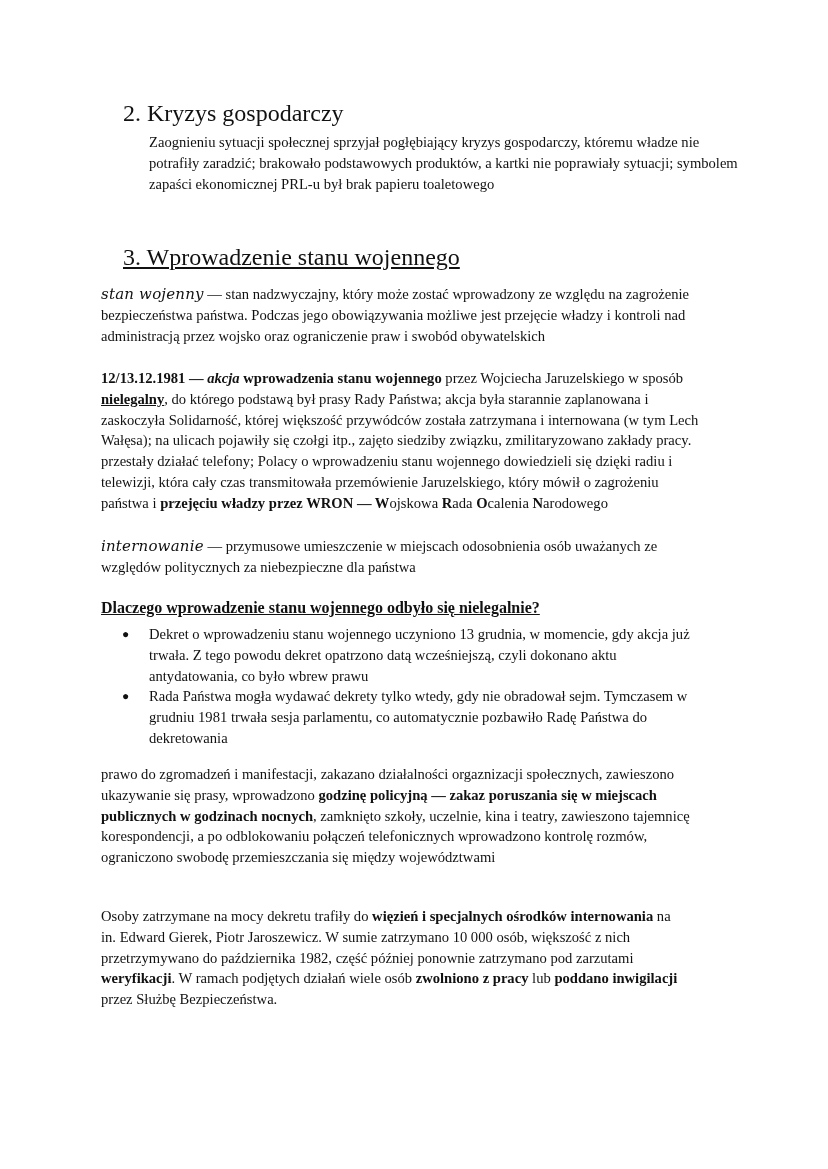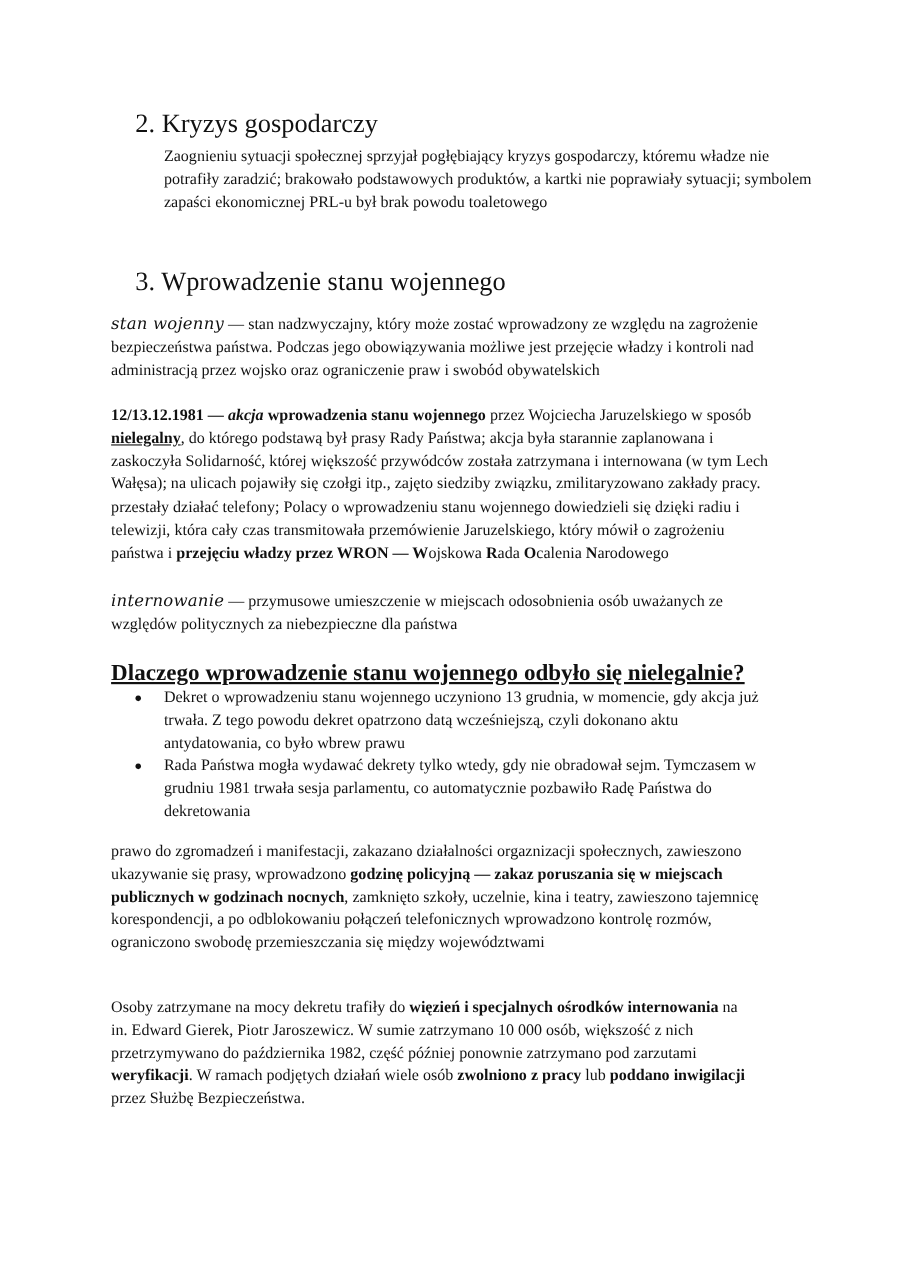--- a/index.html
+++ b/index.html
@@ -3,38 +3,38 @@
   <meta charset="utf-8">
   <style>
     html, body { margin: 0; padding: 0; background: #ffffff; }
     body { width: 828px; height: 1169px; position: relative; overflow: hidden; color: #111111; font-family: "Liberation Serif", serif; }
     .page { position: absolute; left: 101px; top: 0; width: 640px; }
     .h2 { position: absolute; left: 22px; font-size: 24px; font-weight: normal; margin: 0; white-space: nowrap; }
     .para { position: absolute; left: 0; width: 640px; font-size: 14.6px; line-height: 20.8px; margin: 0; }
     .line { display: block; white-space: nowrap; }
     .script { font-family: "DejaVu Serif", serif; font-style: italic; font-size: 15px; letter-spacing: 0.2px; }
     .u { text-decoration: underline; font-weight: bold; }
-    .subhead { position: absolute; left: 0; font-size: 21px; text-decoration: underline; margin: 0; white-space: nowrap; text-align: center; }
+    .subhead { position: absolute; left: 0; font-size: 16px; text-decoration: underline; margin: 0; white-space: nowrap; text-align: center; }
     .bullets { position: absolute; left: 0; width: 640px; margin: 0; padding: 0; list-style: none; font-size: 14.6px; line-height: 20.8px; }
     .bullets li { position: relative; padding-left: 48px; }
     .bullets .dot { position: absolute; left: 21px; top: 0; font-size: 12px; }
   </style>
 </head>
 <body>
 
 <div class="page">
 
   <h2 class="h2" style="top:100px;">2. Kryzys gospodarczy</h2>
   <p class="para" style="top:132px;margin-left:48px;">
     <span class="line">Zaognieniu sytuacji społecznej sprzyjał pogłębiający kryzys gospodarczy, któremu władze nie</span>
     <span class="line">potrafiły zaradzić; brakowało podstawowych produktów, a kartki nie poprawiały sytuacji; symbolem</span>
-    <span class="line">zapaści ekonomicznej PRL-u był brak powodu toaletowego</span>
+    <span class="line">zapaści ekonomicznej PRL-u był brak papieru toaletowego</span>
   </p>
 
-  <h2 class="h2" style="top:244px;">3. Wprowadzenie stanu wojennego</h2>
+  <h2 class="h2" style="top:244px;text-decoration:underline;">3. Wprowadzenie stanu wojennego</h2>
 
   <p class="para" style="top:284px;">
     <span class="line">
       <span class="script">stan wojenny</span><span> — stan nadzwyczajny, który może zostać wprowadzony ze względu na zagrożenie</span>
     </span>
     <span class="line">bezpieczeństwa państwa. Podczas jego obowiązywania możliwe jest przejęcie władzy i kontroli nad</span>
     <span class="line">administracją przez wojsko oraz ograniczenie praw i swobód obywatelskich</span>
   </p>
 
   <p class="para" style="top:368px;">

